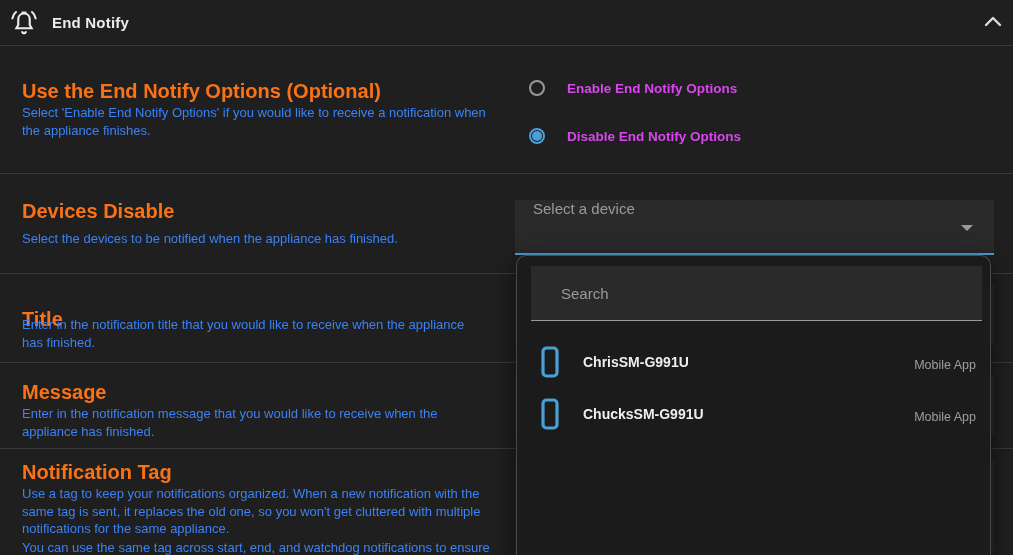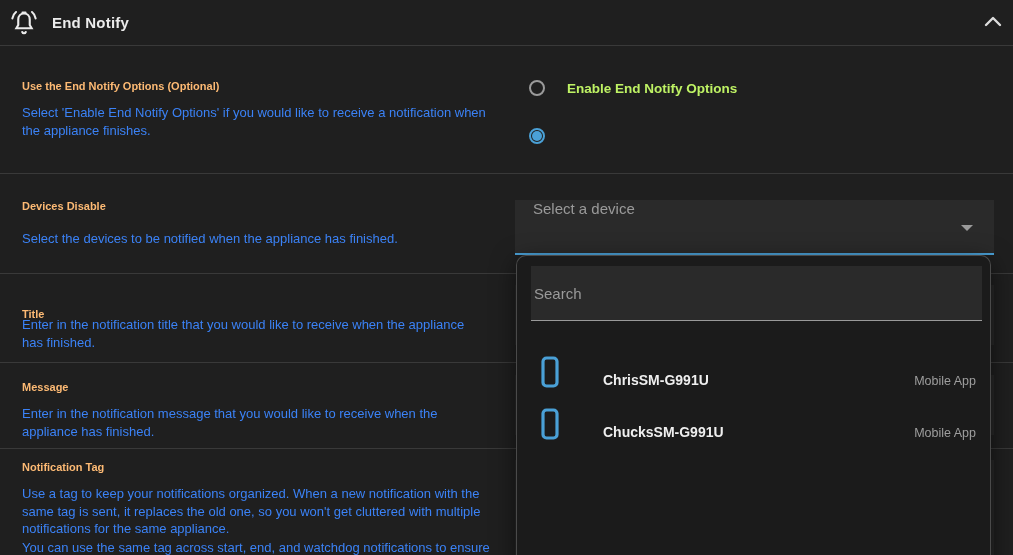--- a/index.html
+++ b/index.html
@@ -20,34 +20,34 @@
   .header-title {
     position: absolute; left: 52px; top: 0; height: 45px;
     display: flex; align-items: center;
     font-size: 15px; font-weight: 700; color: #ececec; letter-spacing: .2px;
   }
   .collapse-btn { position: absolute; right: 9px; top: 13px; width: 22px; height: 18px; cursor: pointer; }
 
   .divider { position: absolute; left: 0; width: 1013px; height: 1px; background: #393939; }
 
   
-  .sec-heading { position: absolute; left: 22px; font-size: 11px; font-weight: 700; color: #fdba74; }
+  .sec-heading { position: absolute; left: 22px; font-size: 20px; font-weight: 700; color: #f97316; }
   .sec-desc { position: absolute; left: 22px; font-size: 13px; line-height: 17.5px; color: #3b82f6; }
 
   
   .radio-row { position: absolute; left: 529px; display: flex; align-items: center; height: 22px; cursor: pointer; }
   .radio-circle {
     width: 16px; height: 16px; border-radius: 50%;
     border: 2px solid #9a9a9a; flex: none;
     display: flex; align-items: center; justify-content: center;
   }
   .radio-row.selected .radio-circle { border-color: #4aa0d6; }
   .radio-dot { width: 10px; height: 10px; border-radius: 50%; background: transparent; }
   .radio-row.selected .radio-dot { background: #4aa0d6; }
-  .radio-label { margin-left: 22px; font-size: 13.5px; font-weight: 600; color: #bef264; }
+  .radio-label { margin-left: 22px; font-size: 13.5px; font-weight: 600; color: #d946ef; }
 
   
   .select-field {
     position: absolute; left: 515px; top: 200px; width: 479px; height: 55px;
     background: #2a2a2a; border-bottom: 2px solid #4aa0d6;
     display: flex; align-items: flex-start; cursor: pointer; z-index: 2;
   }
   .select-value { margin-left: 18px; font-size: 15px; color: #9a9a9a; }
   .select-caret {
     position: absolute; right: 21px; top: 25px;
@@ -66,29 +66,29 @@
     border-radius: 10px 10px 0 0;
     box-shadow: 0 6px 24px rgba(0,0,0,.55);
     z-index: 5;
   }
   .search-box {
     position: absolute; left: 14px; top: 10px; width: 451px; height: 55px;
     background: #2a2a2a; border-bottom: 1px solid #9a9a9a;
   }
   .search-input {
     width: 100%; height: 100%; background: transparent; border: none; outline: none;
-    padding: 0 3px; font-family: "Liberation Sans", sans-serif;
+    padding: 0 30px; font-family: "Liberation Sans", sans-serif;
     font-size: 15px; color: #d5d5d5;
   }
   .search-input::placeholder { color: #9a9a9a; opacity: 1; }
 
   .device-list { position: absolute; left: 0; top: 80px; width: 100%; }
   .device-item {
-    display: flex; align-items: flex-end; height: 52px;
-    padding: 0 14px 0 24px; cursor: pointer; gap: 20px;
+    display: flex; align-items: center; height: 52px;
+    padding: 0 14px 0 24px; cursor: pointer;
   }
   .device-icon { flex: none; width: 18px; height: 32px; }
   .device-name { flex: 1; margin-left: 24px; font-size: 14px; font-weight: 700; color: #efefef; }
   .device-type { font-size: 12.5px; color: #9e9e9e; margin-top: 6px; }
 </style>
 </head>
 <body>
 
 <div class="screen">
 
@@ -120,20 +120,21 @@
   <div class="radio-row" style="top:77px">
     <span class="radio-circle">
         <span class="radio-dot"></span>
       </span>
     <span class="radio-label">Enable End Notify Options</span>
   </div>
   <div class="radio-row selected" style="top:125px">
     <span class="radio-circle">
         <span class="radio-dot"></span>
       </span>
+    <span class="radio-label">Disable End Notify Options</span>
   </div>
 
   <div class="sec-heading" style="top:200px">Devices Disable</div>
   <div class="sec-desc" style="top:230px; width:467px">Select the devices to be notified when the appliance has finished.</div>
 
   <div class="select-field">
     <span class="select-value">Select a device</span>
     <span class="select-caret"></span>
   </div>
 

